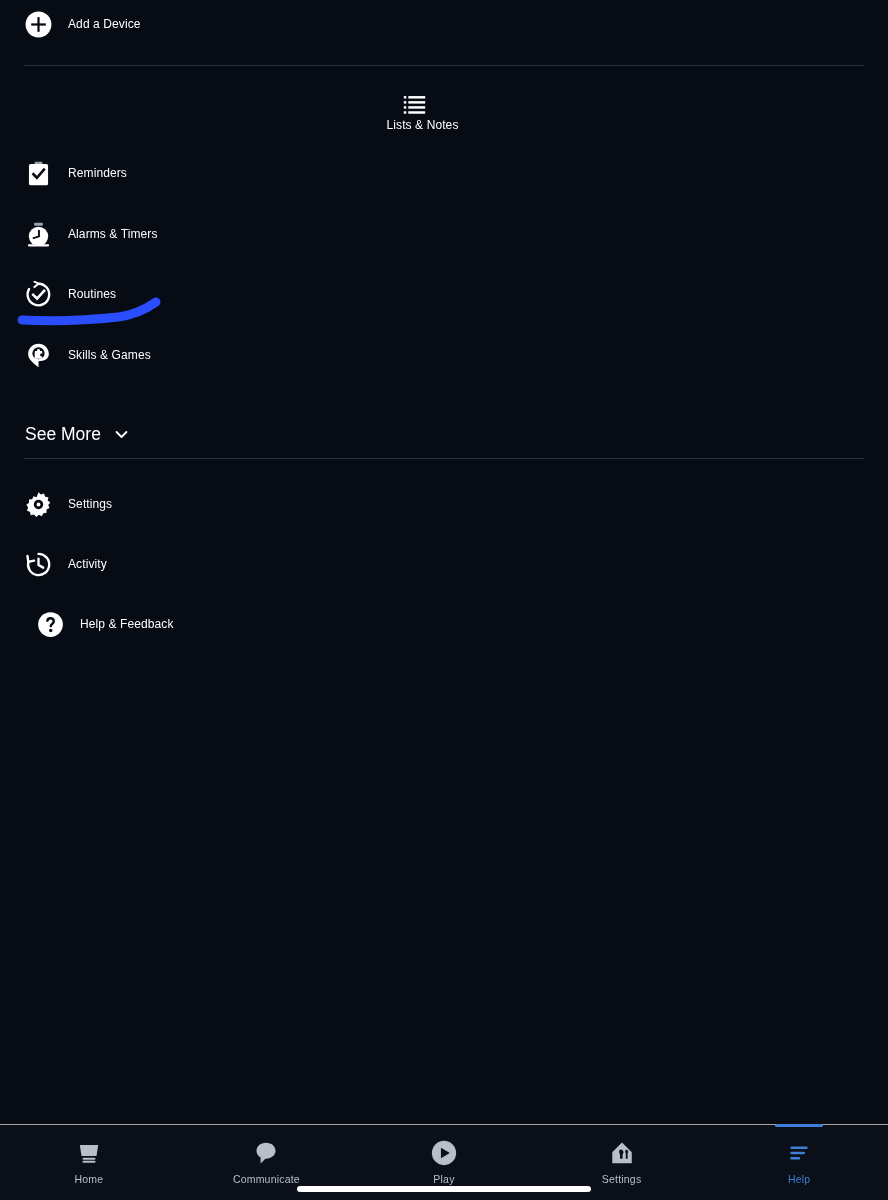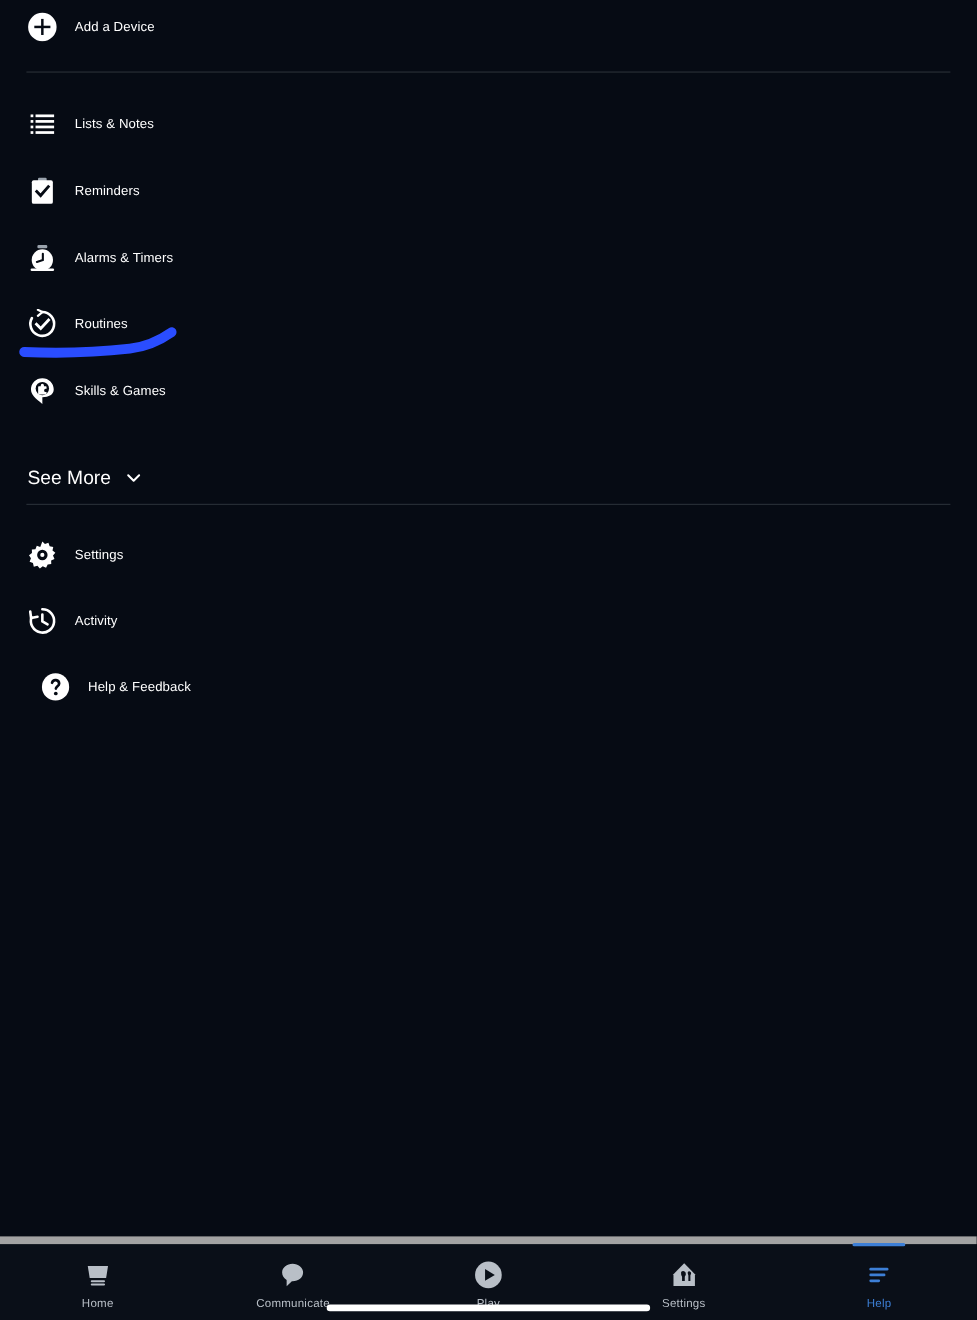--- a/index.html
+++ b/index.html
@@ -67,21 +67,21 @@
     width:160px; height:34px;
     pointer-events:none;
   }
 
   
   .bottom-nav {
     position:absolute;
     left:0; bottom:0;
     width:888px; height:76px;
     background:#0a0f18;
-    border-top:7px solid #a3a3a3;
+    border-top:1px solid #a3a3a3;
     display:flex;
   }
   .tab {
     position:relative;
     flex:1 1 0;
     display:flex;
     flex-direction:column;
     align-items:center;
     justify-content:flex-start;
     padding-top:13px;
@@ -126,21 +126,21 @@
           <circle cx="12" cy="12" r="11.5" fill="#ffffff"></circle>
           <rect x="11" y="5.5" width="2" height="13" fill="#060b14"></rect>
           <rect x="5.5" y="11" width="13" height="2" fill="#060b14"></rect>
         </svg>
       </span>
       <span class="lbl">Add a Device</span>
     </div>
 
     <div class="divider" style="top:65px;"></div>
 
-    <div class="menu-row" style="position:absolute;top:90px;left:0;width:805px;height:44px;">
+    <div class="menu-row" style="position:absolute;top:90px;left:0;width:805px;height:44px;flex-direction:column;">
       <span class="ic">
         <svg width="27" height="27" viewBox="0 0 24 24">
           <rect x="2.5" y="4.5" width="2.2" height="2.2" fill="#ffffff"></rect>
           <rect x="2.5" y="9" width="2.2" height="2.2" fill="#ffffff"></rect>
           <rect x="2.5" y="13.5" width="2.2" height="2.2" fill="#ffffff"></rect>
           <rect x="2.5" y="18" width="2.2" height="2.2" fill="#ffffff"></rect>
           <rect x="6.5" y="4.5" width="15" height="2.2" fill="#ffffff"></rect>
           <rect x="6.5" y="9" width="15" height="2.2" fill="#ffffff"></rect>
           <rect x="6.5" y="13.5" width="15" height="2.2" fill="#ffffff"></rect>
           <rect x="6.5" y="18" width="15" height="2.2" fill="#ffffff"></rect>

